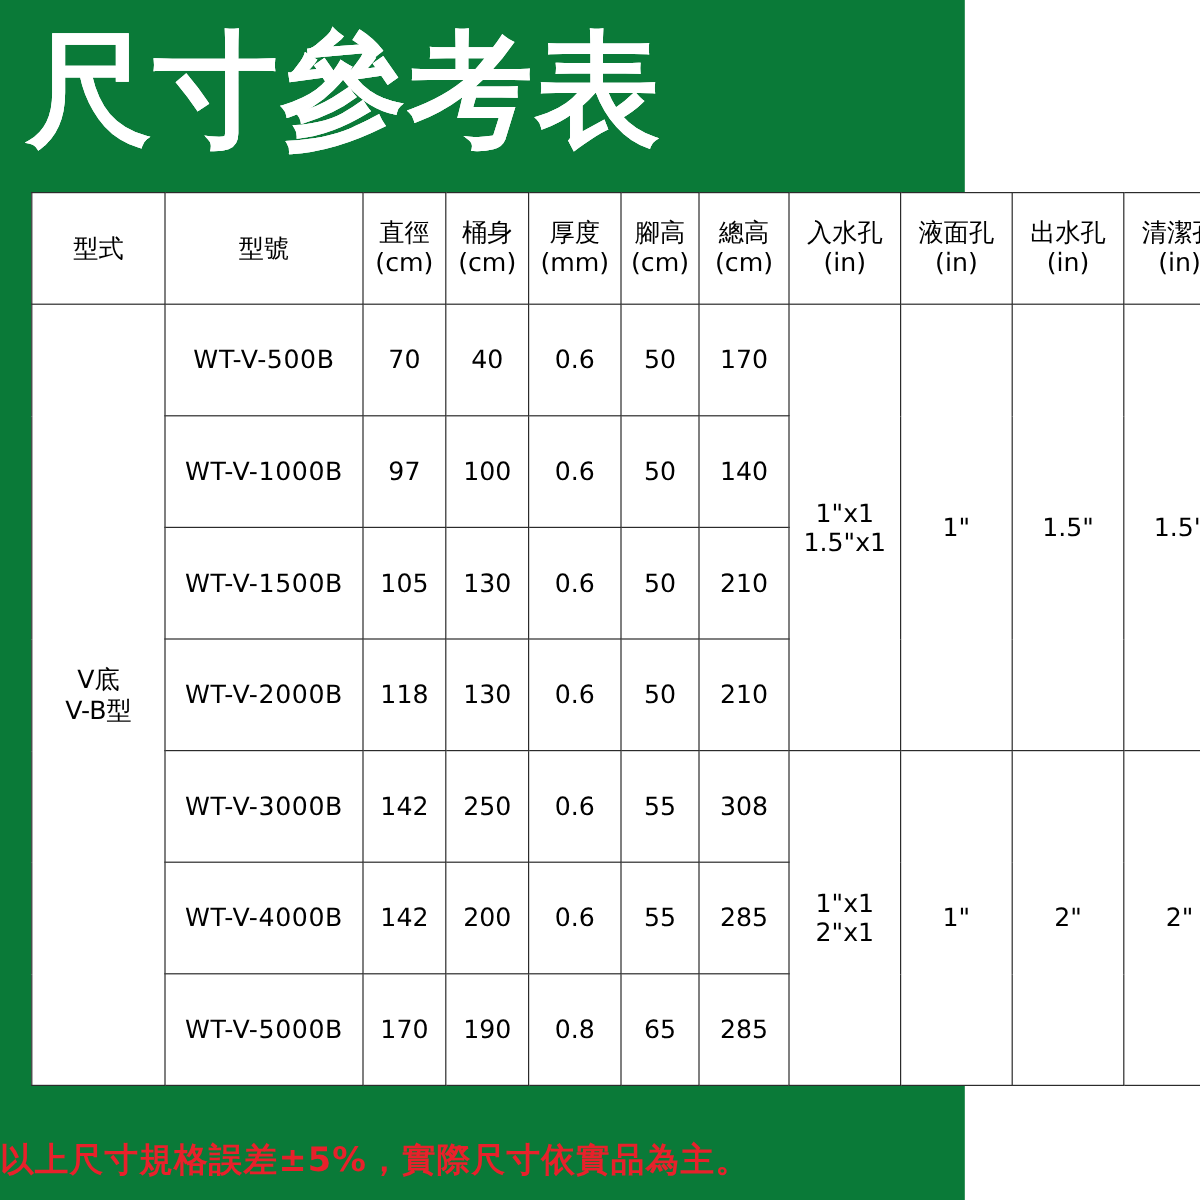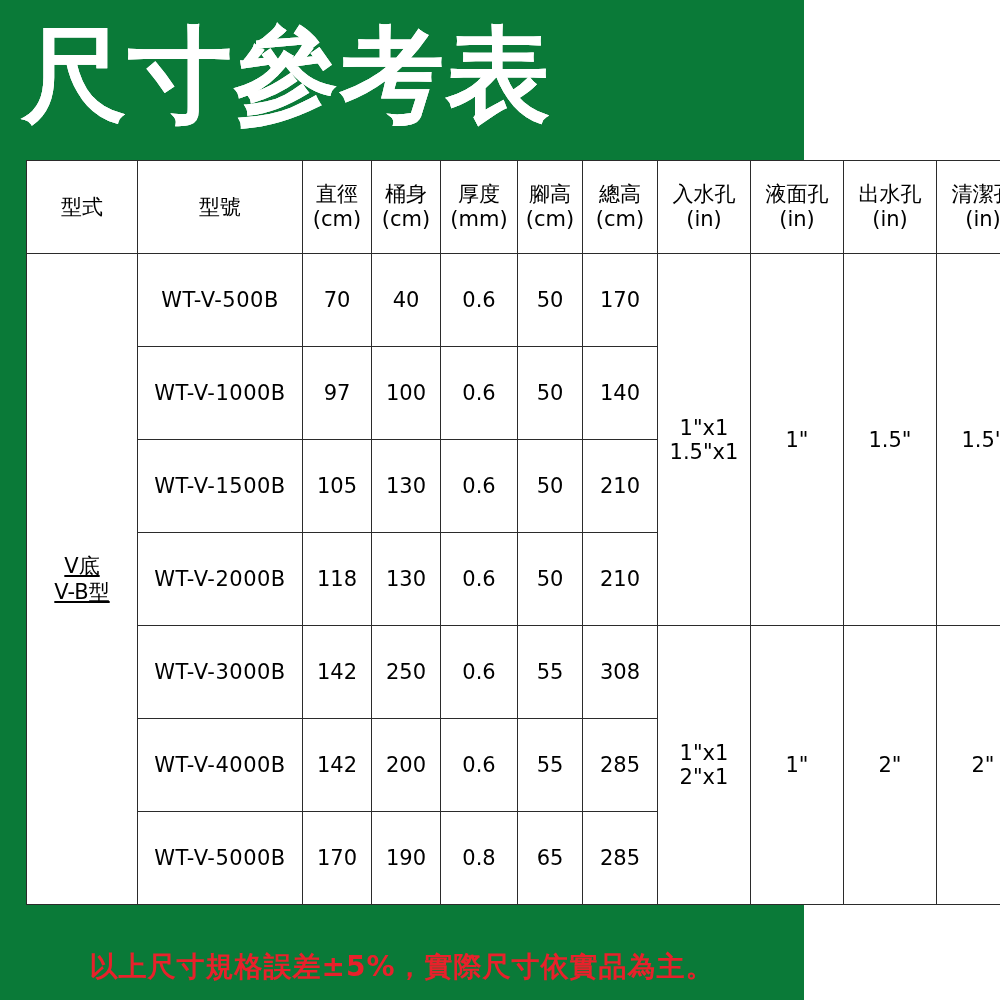--- a/index.html
+++ b/index.html
@@ -71,31 +71,29 @@
   table.spec tbody td {
     height: 88px;
   }
   td.model-cell {
     font-size: 23px;
     letter-spacing: 0.5px;
   }
   td.type-cell {
     font-size: 22px;
     line-height: 1.25;
-    text-decoration: underline;
   }
   .unit {
     display: block;
   }
   .footer-note {
     position: absolute;
     left: 0;
     right: 0;
     bottom: 14px;
-    text-align: center;
     color: #e8212b;
     font-size: 28px;
     font-weight: bold;
     letter-spacing: 1px;
     font-family: "DejaVu Sans", "Liberation Sans", sans-serif;
   }
 </style>
 </head>
 <body>
 

